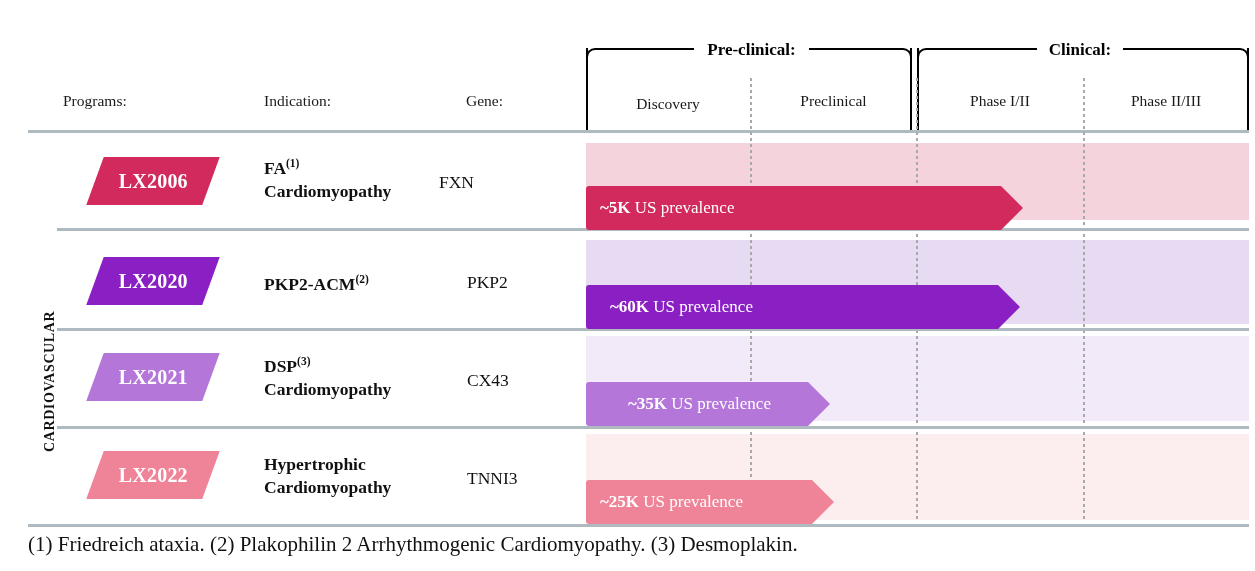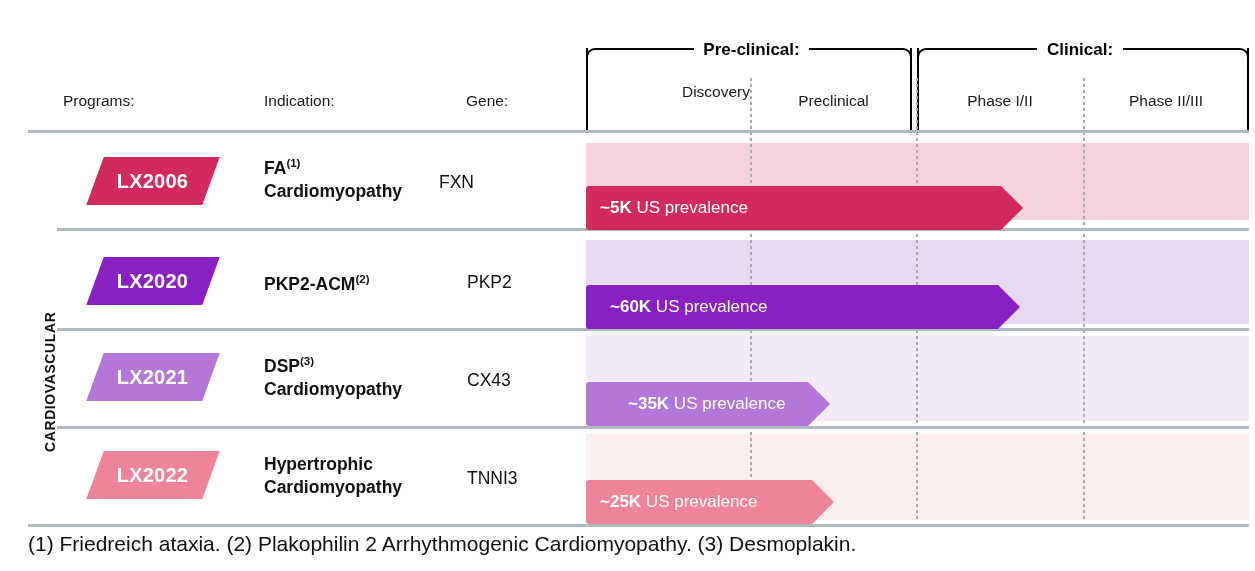--- a/index.html
+++ b/index.html
@@ -2,21 +2,21 @@
 <html><head>
 <meta charset="utf-8">
 <style>
   * { box-sizing: border-box; margin: 0; padding: 0; }
   html, body {
     width: 1255px; height: 571px;
     background: #ffffff;
     font-family: "Liberation Sans", sans-serif;
     overflow: hidden;
   }
-  #root { position: relative; width: 1255px; height: 571px; }
+  #root { position: relative; width: 1255px; height: 571px; font-family: Liberation Serif, serif; }
 
   
   .col-head {
     position: absolute;
     font-size: 15.5px;
     color: #1a1a1a;
     white-space: nowrap;
   }
 
   
@@ -158,21 +158,21 @@
 
   <div class="bracket-top-l" style="left:917px; width:120px;"></div>
   <div class="bracket-label" style="left:1037px; width:86px;">Clinical:</div>
   <div class="bracket-top-r" style="left:1123px; width:126px;"></div>
   <div class="bracket" style="left:917px; width:332px; border-left:2.2px solid #000; border-right:2.2px solid #000; border-top:none;"></div>
 
   <div class="col-head" style="left:63px;  top:92px;">Programs:</div>
   <div class="col-head" style="left:264px; top:92px;text-align:center;">Indication:</div>
   <div class="col-head" style="left:466px; top:92px;">Gene:</div>
 
-  <div class="col-head" style="left:586px; top:83px; width:164px; text-align:right;">Discovery</div>
+  <div class="col-head" style="left:586px; top:95px; width:164px; text-align:center;">Discovery</div>
   <div class="col-head" style="left:750px; top:92px; width:167px; text-align:center;">Preclinical</div>
   <div class="col-head" style="left:917px; top:92px; width:166px; text-align:center;">Phase I/II</div>
   <div class="col-head" style="left:1083px; top:92px; width:166px; text-align:center;">Phase II/III</div>
 
   <div class="hsep" style="left:28px; top:130px; width:1221px;"></div>
 
   <div class="band" style="left:586px; top:143px; width:663px; height:77px; background:#f5d3dd;"></div>
   <div class="band" style="left:586px; top:240px; width:663px; height:84px; background:#e6dbf3;"></div>
   <div class="band" style="left:586px; top:336px; width:663px; height:85px; background:#f2e9f9;"></div>
   <div class="band" style="left:586px; top:434px; width:663px; height:86px; background:#fcedef;"></div>

